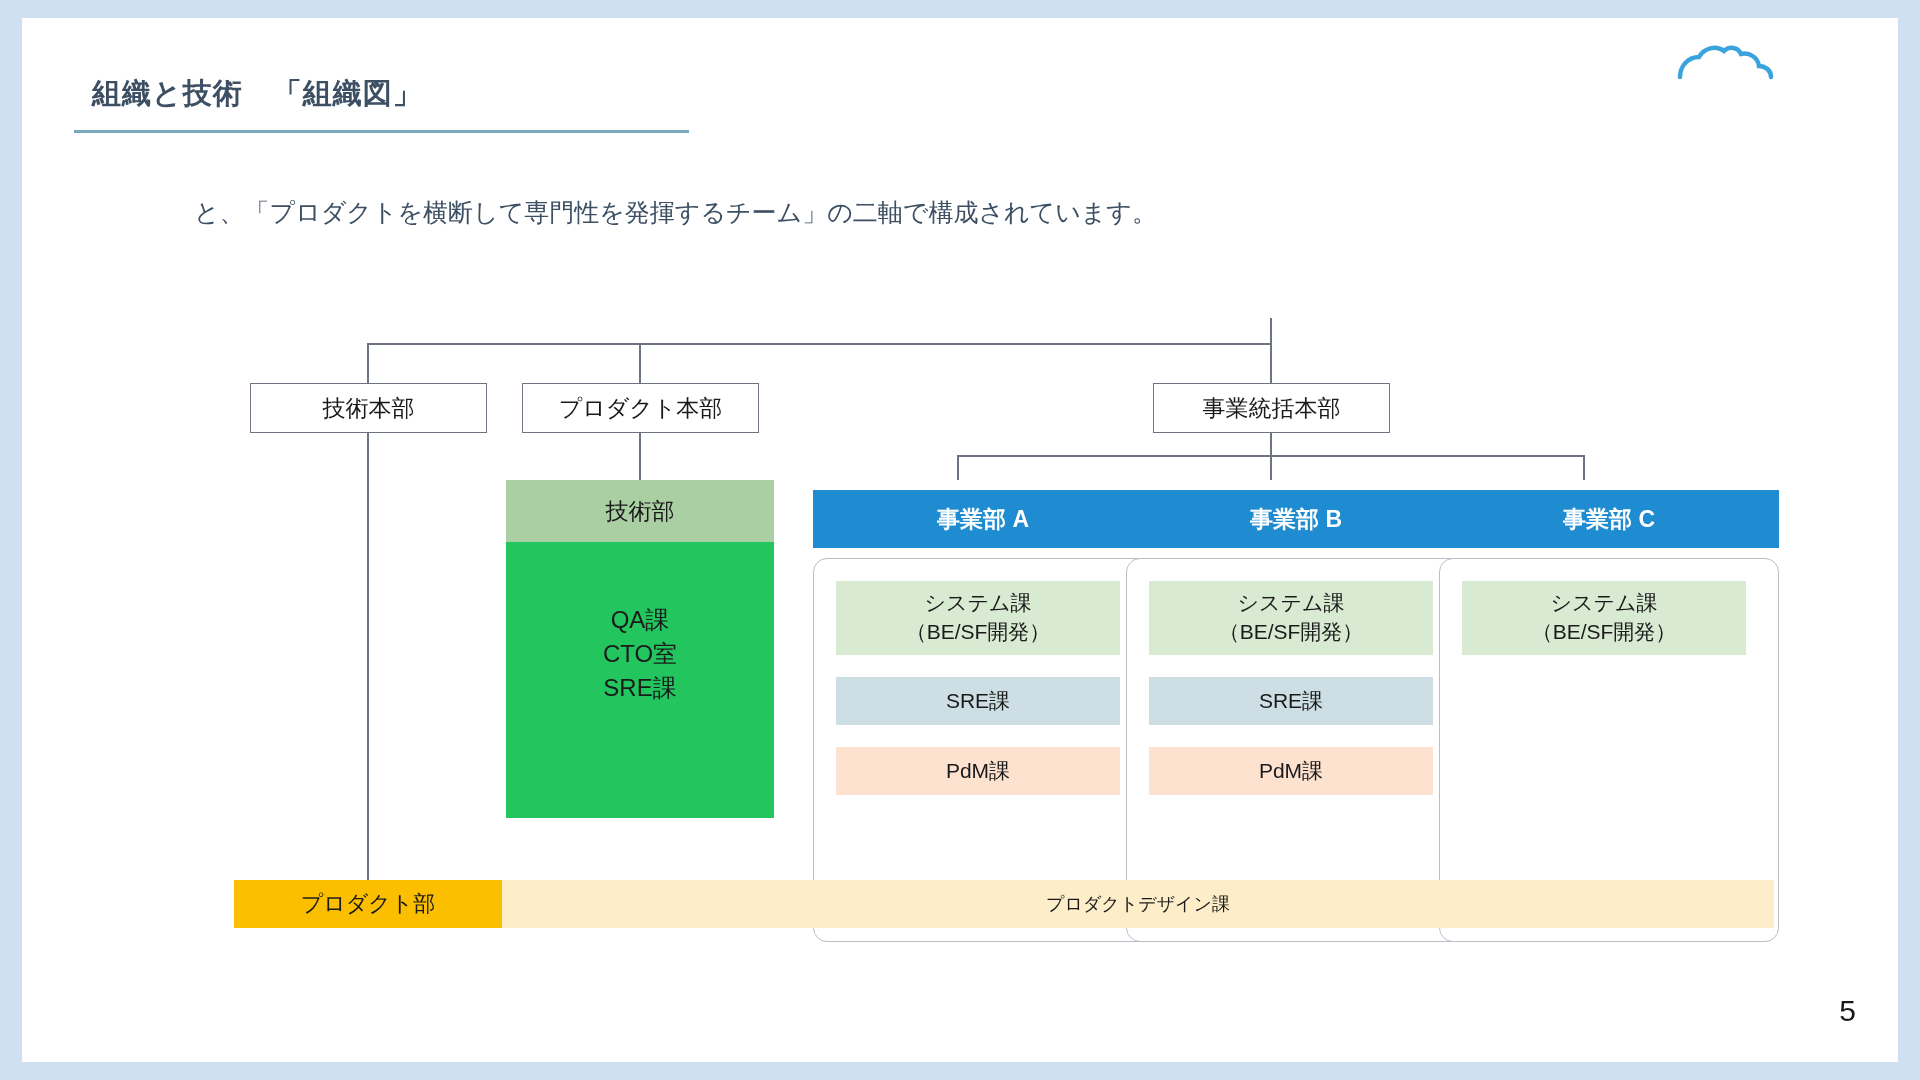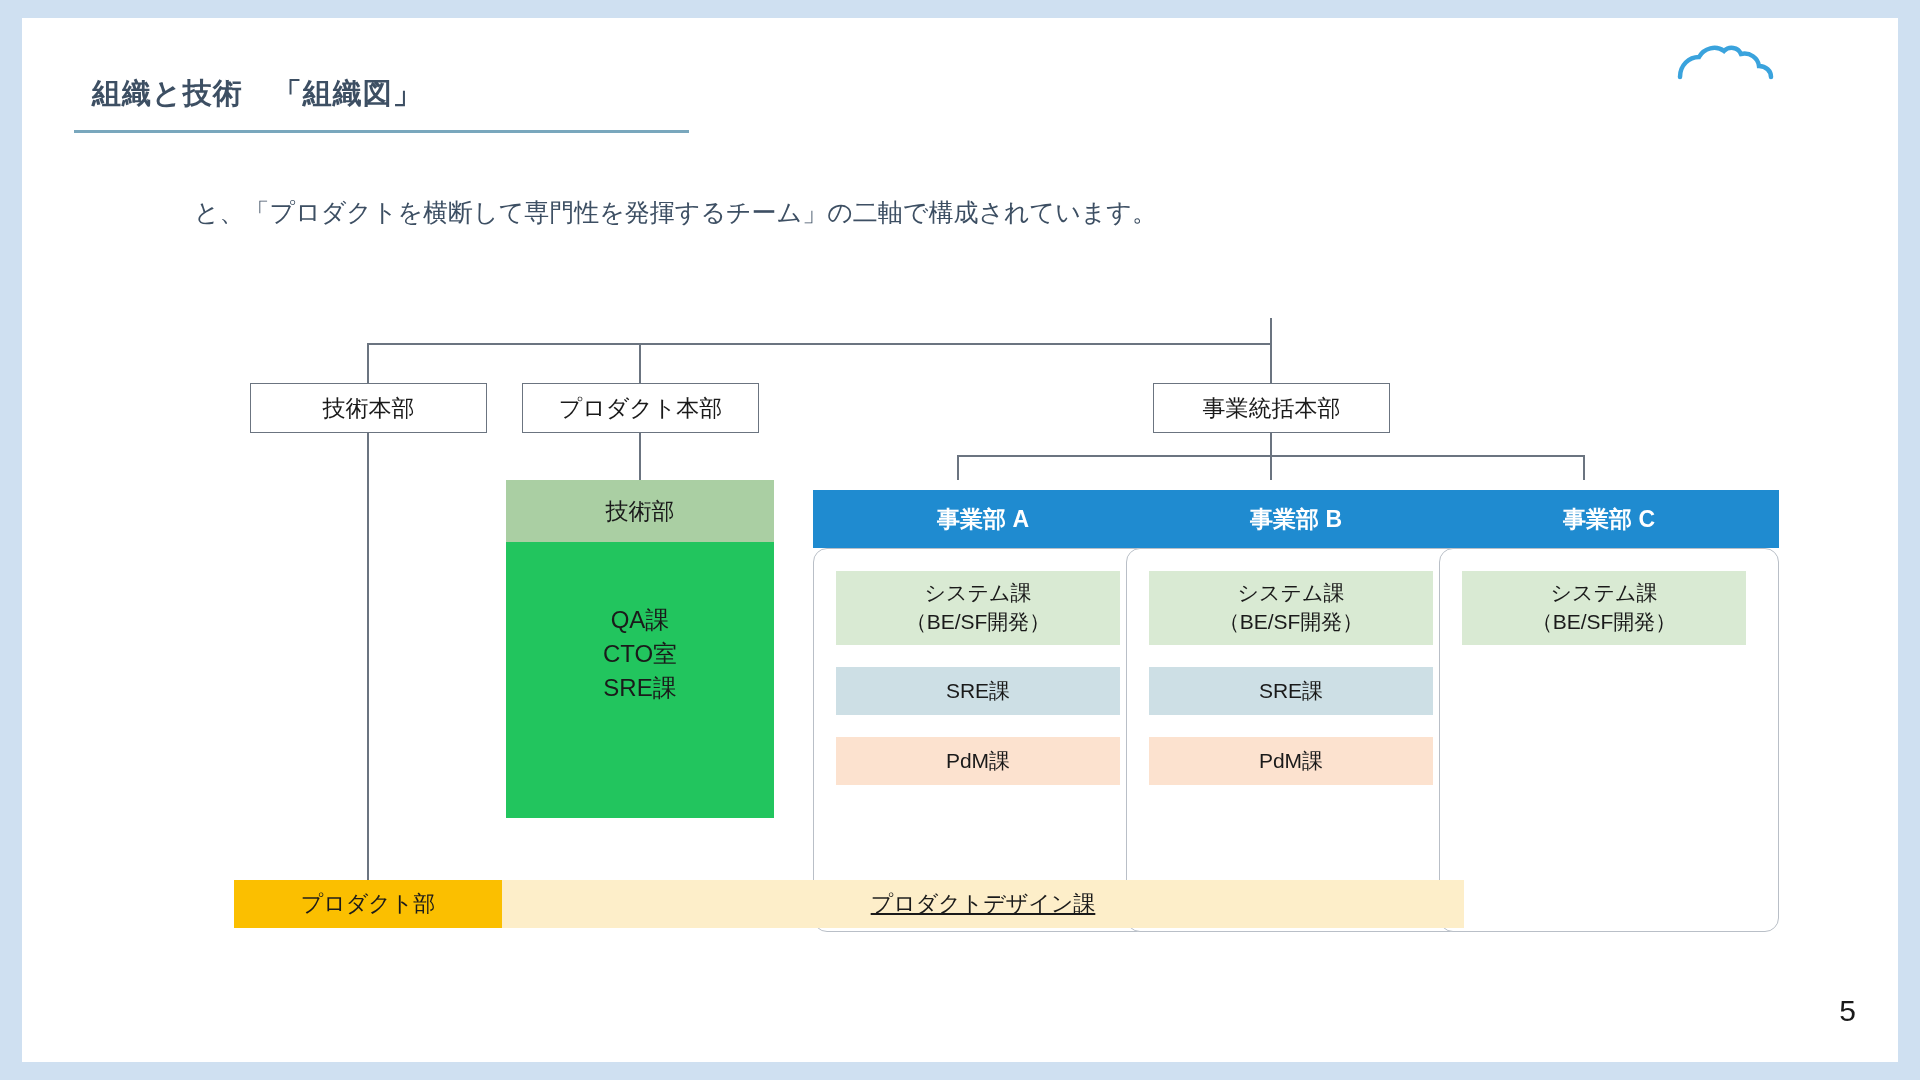--- a/index.html
+++ b/index.html
@@ -107,20 +107,21 @@
 
   
   .div-col { position: absolute; top: 472px; width: 340px; border-radius: 7px; }
   .div-head {
     height: 58px;
     background: #1f8bd0;
     display: flex; align-items: center; justify-content: center;
     font-size: 23px; font-weight: bold; color: #ffffff;
   }
   .div-card {
+    margin-top: 10px;
     height: 384px;
     border: 1.5px solid #b9bfc7;
     border-radius: 14px;
     background: #ffffff;
     box-sizing: border-box;
     padding: 22px 32px 0 22px;
   }
   .unit {
     display: flex; align-items: center; justify-content: center;
     text-align: center;
@@ -141,24 +142,24 @@
   }
   #product-dept {
     position: absolute; left: 0; top: 0;
     width: 268px; height: 48px;
     background: #fbbf00;
     display: flex; align-items: center; justify-content: center;
     font-size: 22px; color: #1a1a1a;
   }
   #product-design {
     position: absolute; left: 268px; top: 0;
-    width: 962px; height: 48px;
+    width: 1272px; height: 48px;
     background: #fdeec9;
     display: flex; align-items: center; justify-content: center;
-    font-size: 22px; color: #1a1a1a; text-decoration: underline;
+    font-size: 18px; color: #1a1a1a;
   }
 
   
   #page-number {
     position: absolute;
     right: 42px; bottom: 34px;
     font-size: 30px;
     color: #1a1a1a;
   }
 </style>

